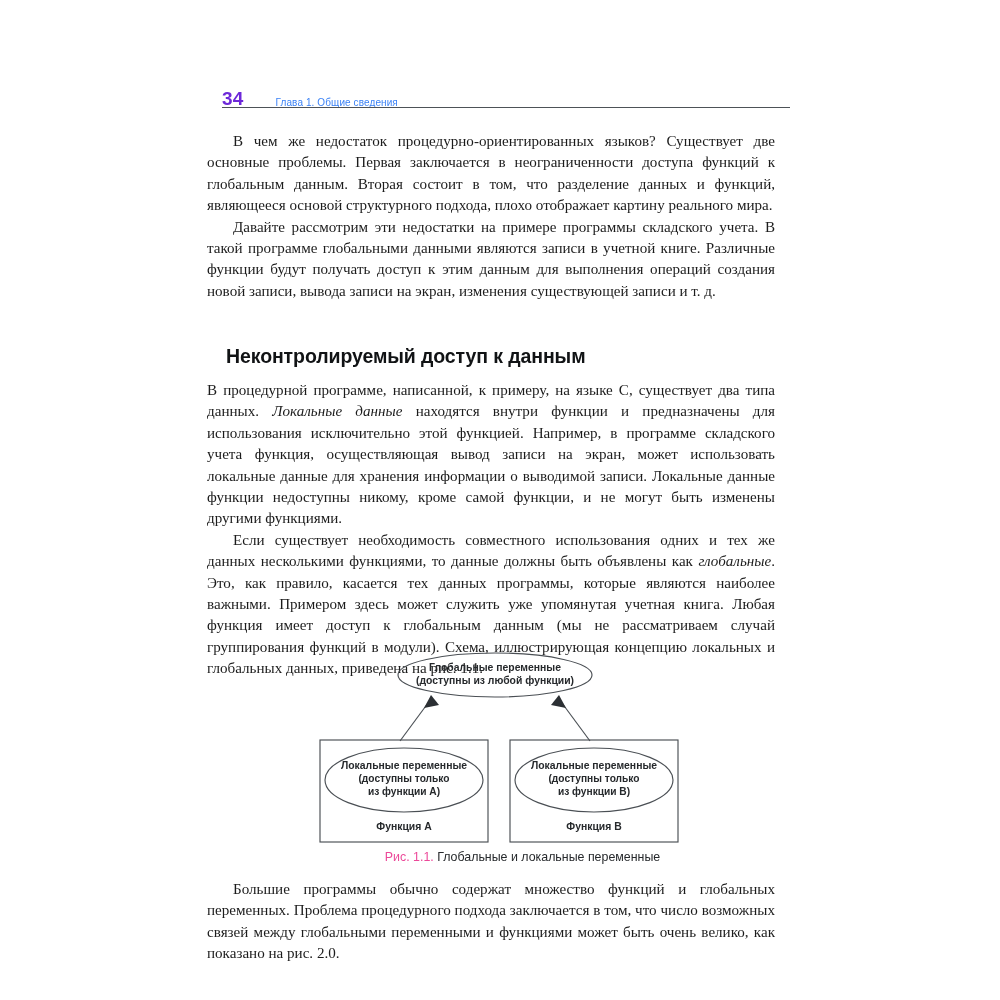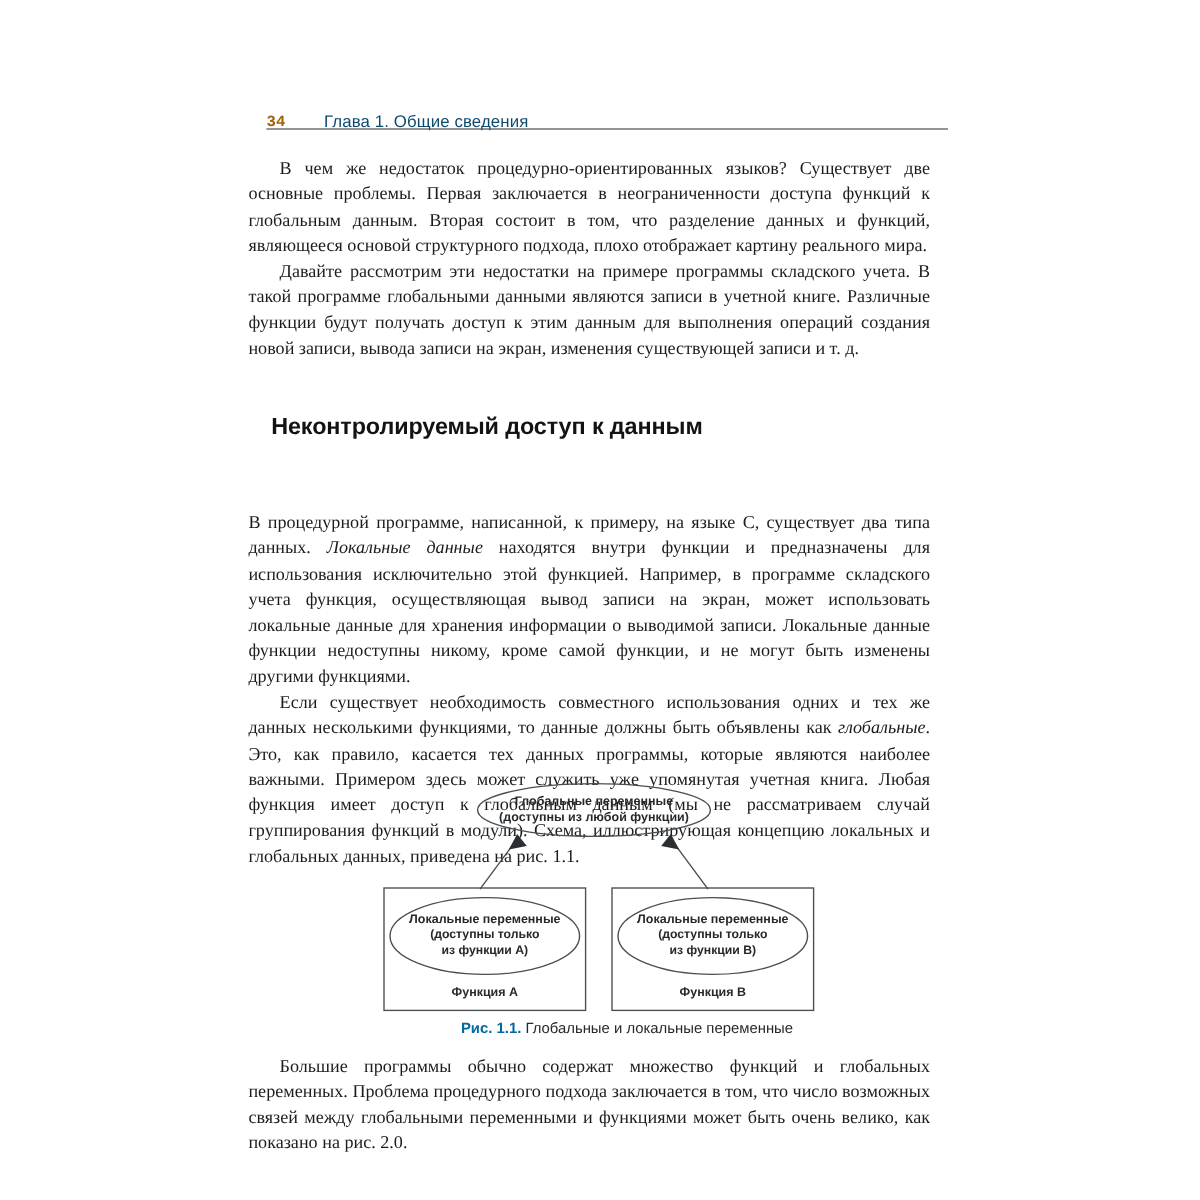--- a/index.html
+++ b/index.html
@@ -29,31 +29,30 @@
     position: absolute;
     left: 222px;
     top: 84px;
     width: 568px;
     height: 24px;
     display: flex;
     align-items: flex-end;
     font-family: "Liberation Sans", sans-serif;
   }
   .folio {
-    font-size: 13px;
+    font-size: 19px;
     font-weight: bold;
-    color: #a16207;
+    color: #6d28d9;
     letter-spacing: 0.2px;
     line-height: 1;
-    font-family: Liberation Mono, monospace;
   }
   .chapter-title {
-    font-size: 14px;
+    font-size: 10px;
     font-weight: normal;
-    color: #0c4a6e;
+    color: #3b82f6;
     margin-left: 32px;
     line-height: 1;
     letter-spacing: 0.1px;
   }
   .header-rule {
     position: absolute;
     left: 222px;
     top: 107px;
     width: 568px;
     height: 1.4px;
@@ -73,21 +72,21 @@
     text-align: justify;
     text-justify: inter-word;
     color: #1c1c1c;
     -webkit-hyphens: none;
     hyphens: none;
   }
   p.body.indent {
     text-indent: 26px;
   }
   .block-1 { top: 131px; }
-  .block-2 { top: 345px; margin-top: 46px; }
+  .block-2 { top: 345px; }
   .block-3 { top: 879px; }
 
   h2.section-head {
     position: absolute;
     left: 226px;
     top: 345px;
     width: 568px;
     margin: 0;
     font-family: "Liberation Sans", sans-serif;
     font-size: 19.5px;
@@ -124,22 +123,22 @@
     left: 222px;
     top: 849px;
     width: 568px;
     text-align: center;
     font-family: "Liberation Sans", sans-serif;
     font-size: 12.4px;
     color: #26292c;
     line-height: 16px;
   }
   .caption .cap-label {
-    font-weight: bold;
-    color: #0369a1;
+    font-weight: normal;
+    color: #ec4899;
     padding-left: 33px;
   }
 </style>
 </head>
 <body>
 
 <div class="page">
 
   <div class="running-header">
     <span class="folio">34</span>

